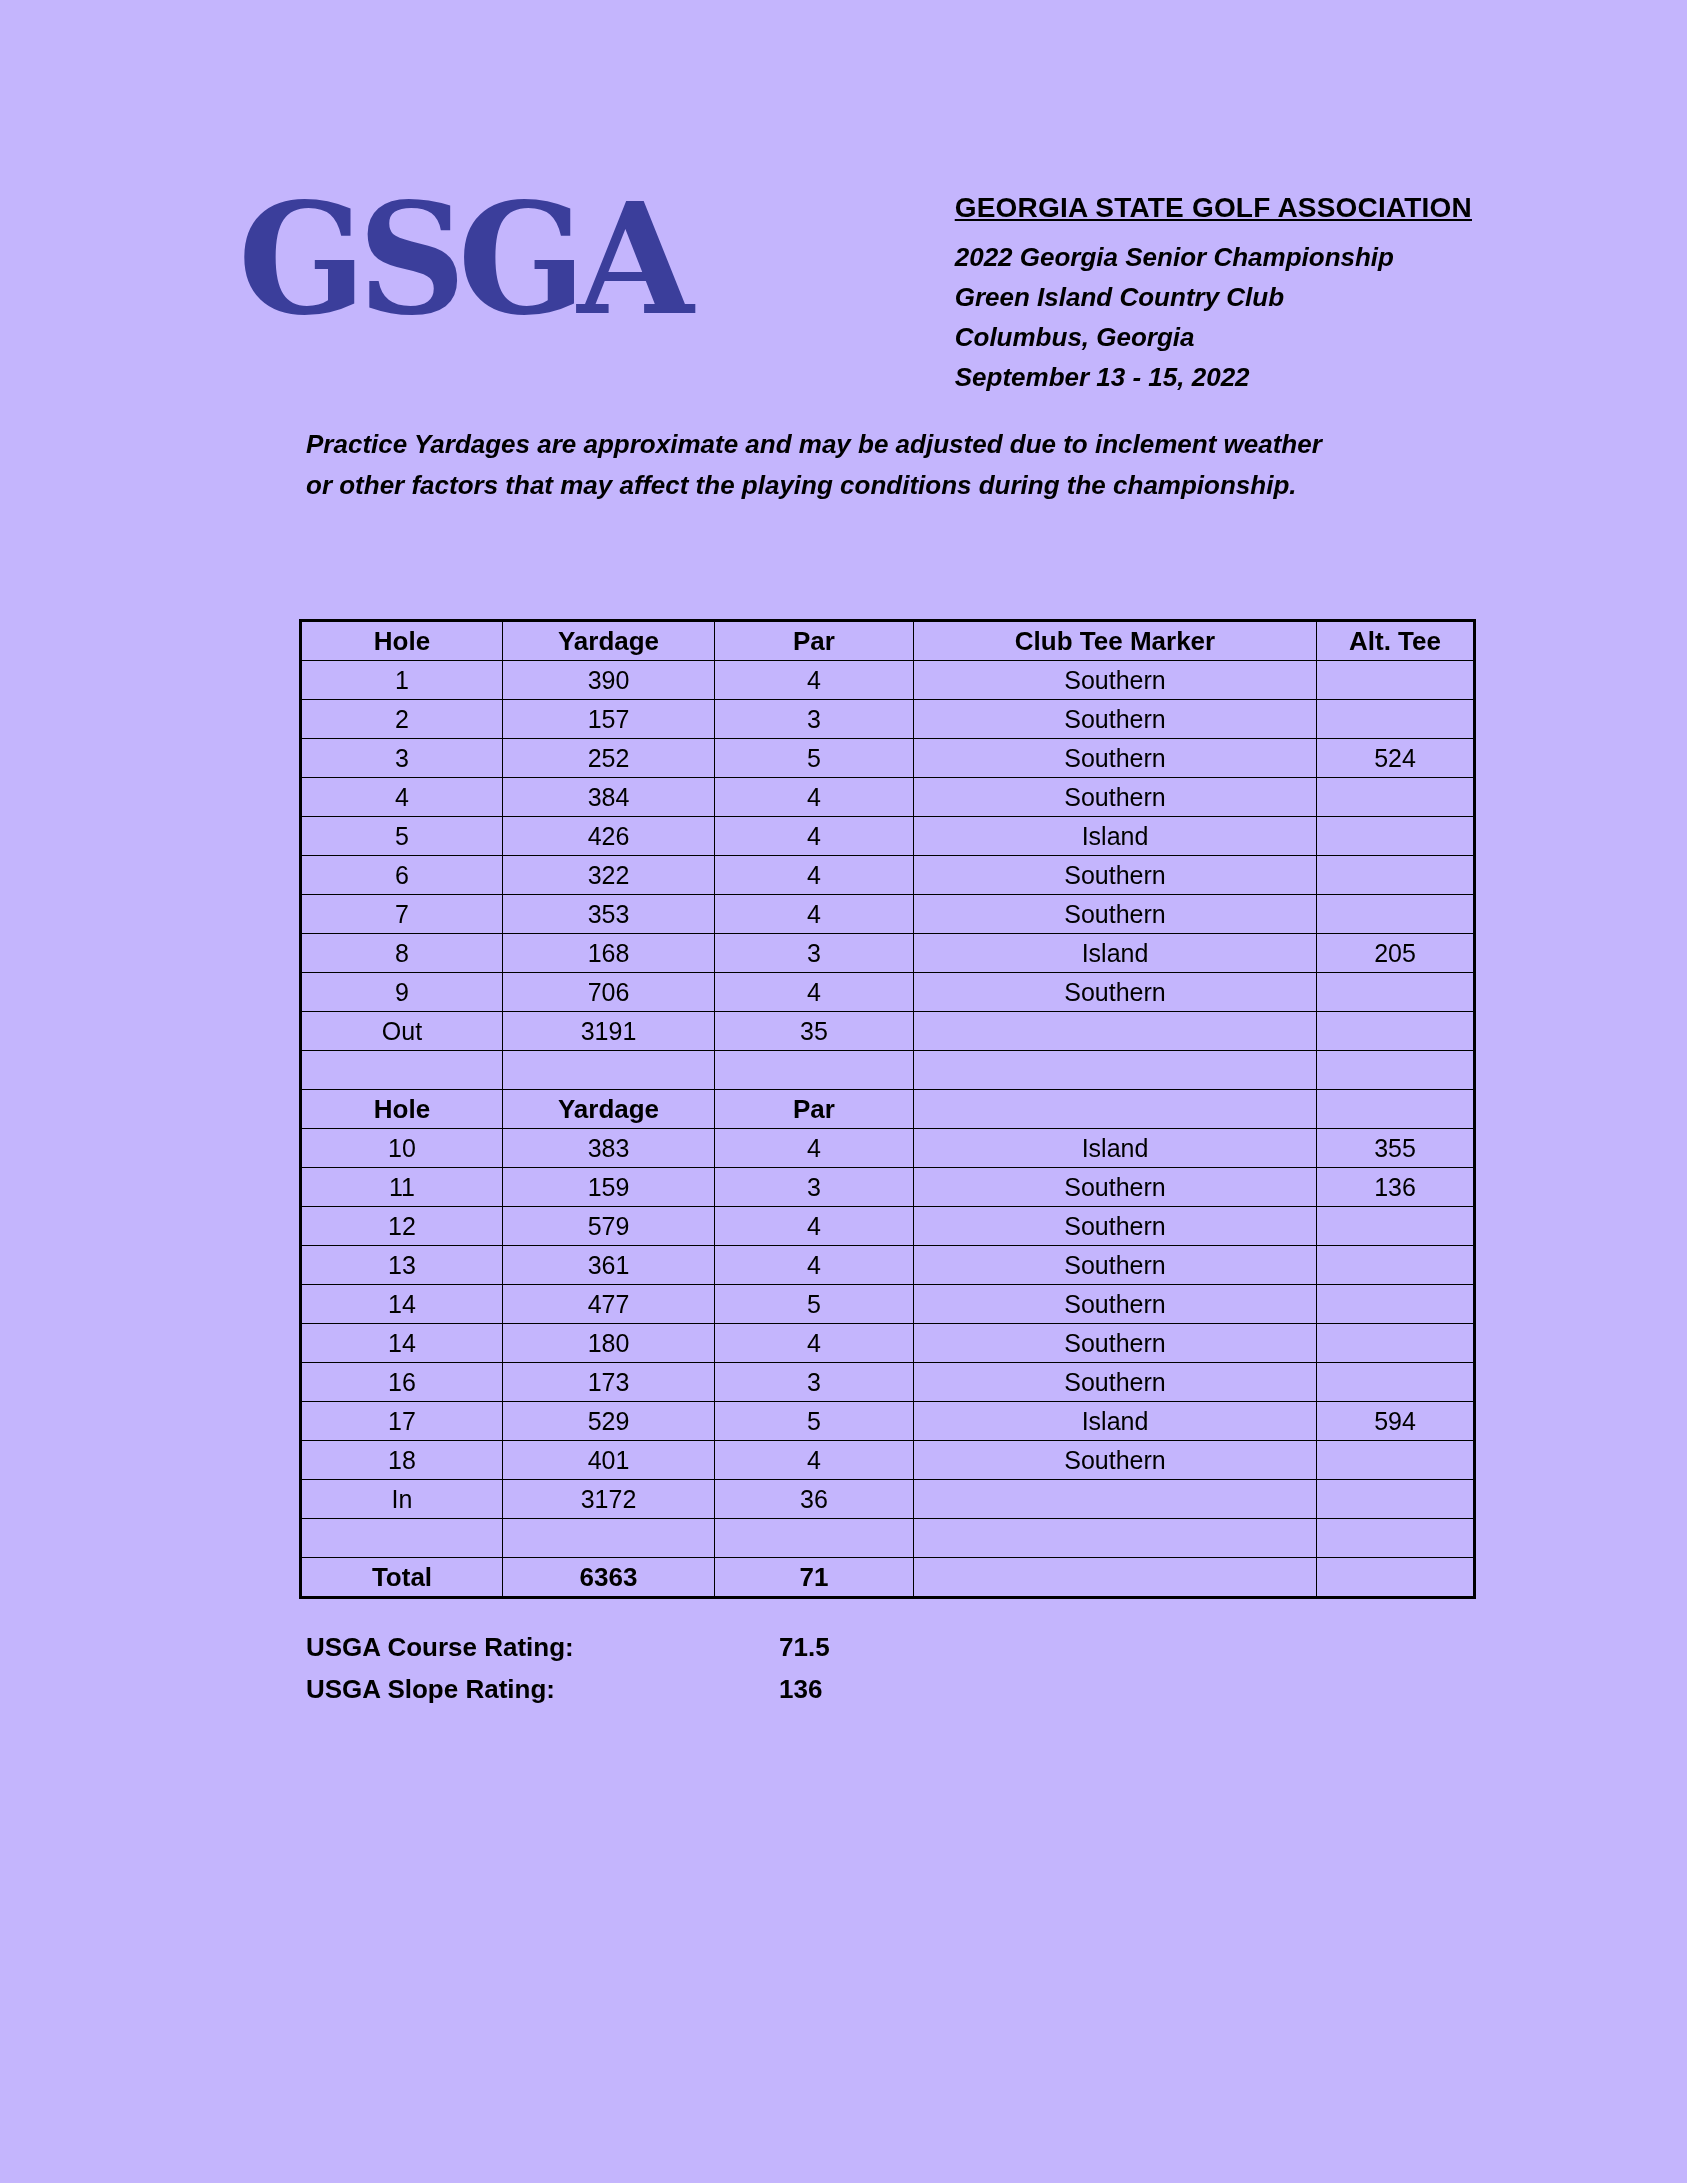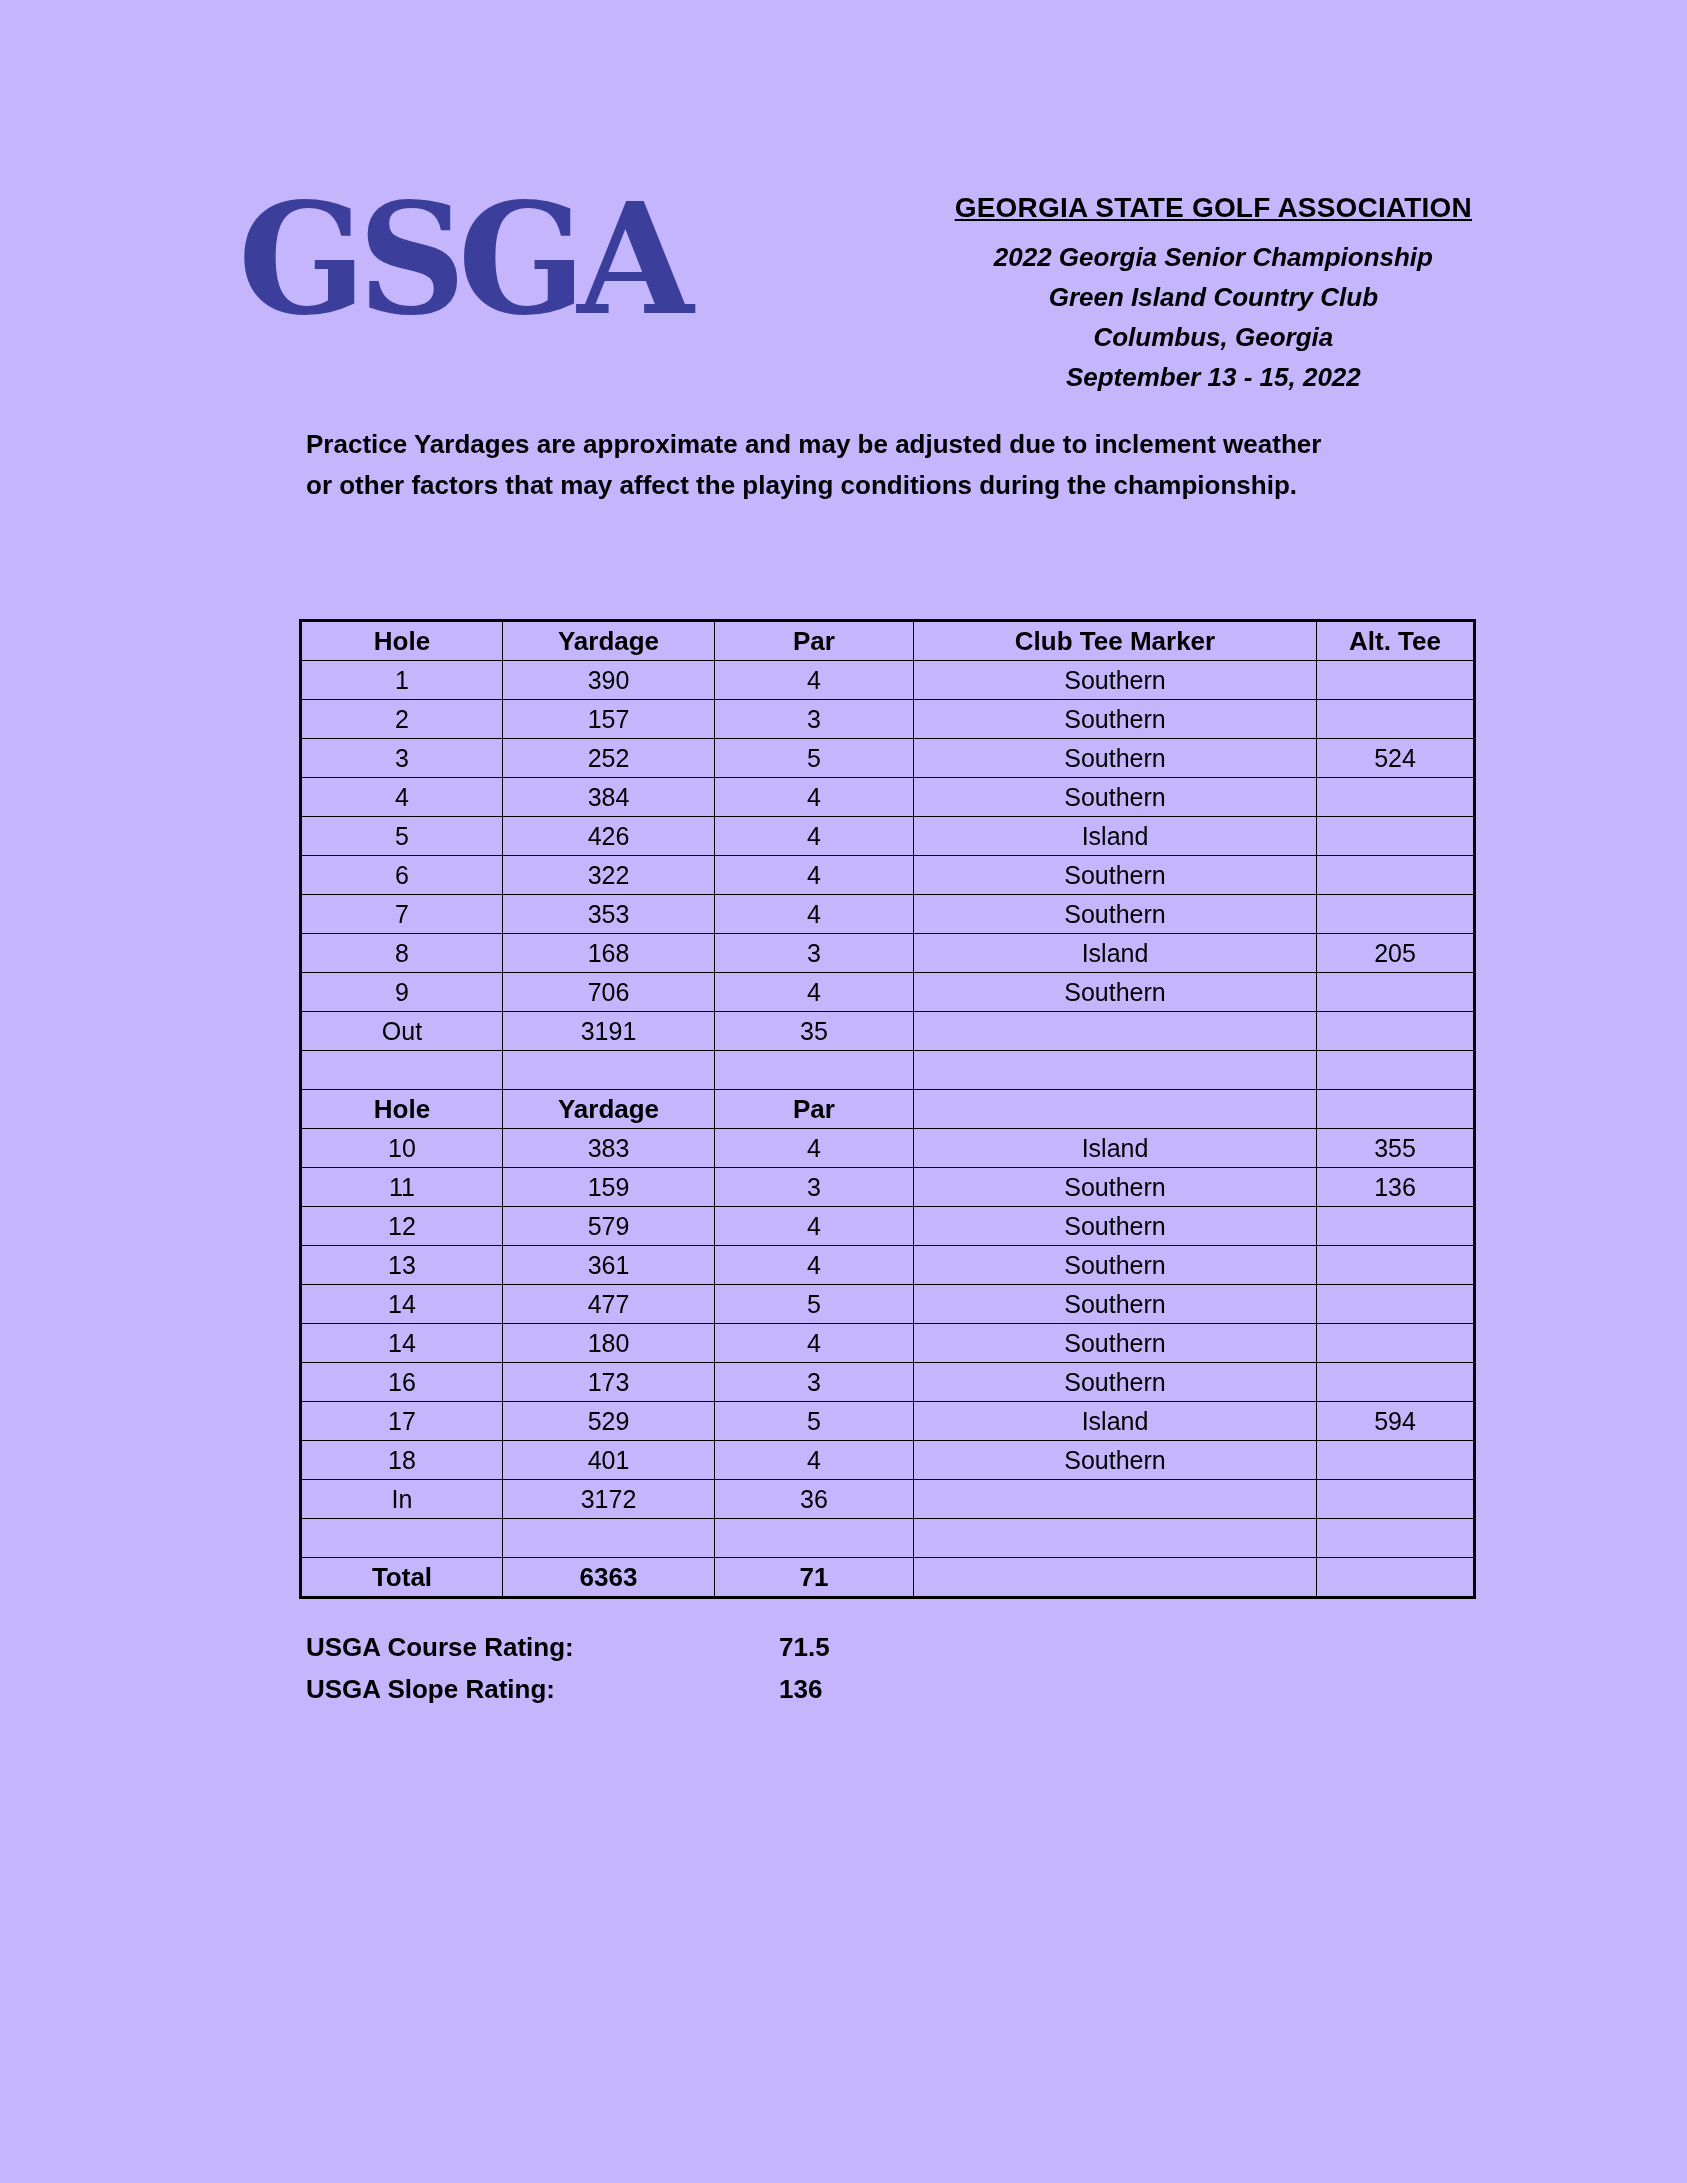--- a/index.html
+++ b/index.html
@@ -25,21 +25,21 @@
     font-size: 150px;
     line-height: 1;
     letter-spacing: -8.4px;
     color: #3b3e9b;
     transform: scaleY(1.02);
   }
   .event-header {
     position: absolute;
     top: 192px;
     right: 215px;
-    text-align: center;
+    text-align: left;
     margin-left: 19px;
   }
   .event-header .title {
     font-size: 28px;
     font-weight: bold;
     text-decoration: underline;
     margin-bottom: 12.7px;
     letter-spacing: 0.2px;
   }
   .event-header .hline {
@@ -49,20 +49,21 @@
     line-height: 40px;
   }
   .notice {
     position: absolute;
     left: 306px;
     top: 424px;
     width: 1017px;
     font-size: 26px;
     font-weight: bold;
     line-height: 41px;
+    font-style: italic;
   }
   table.yardage {
     position: absolute;
     left: 299px;
     top: 619px;
     border-collapse: collapse;
     table-layout: fixed;
     border: 3.4px solid #000000;
   }
   table.yardage td {

